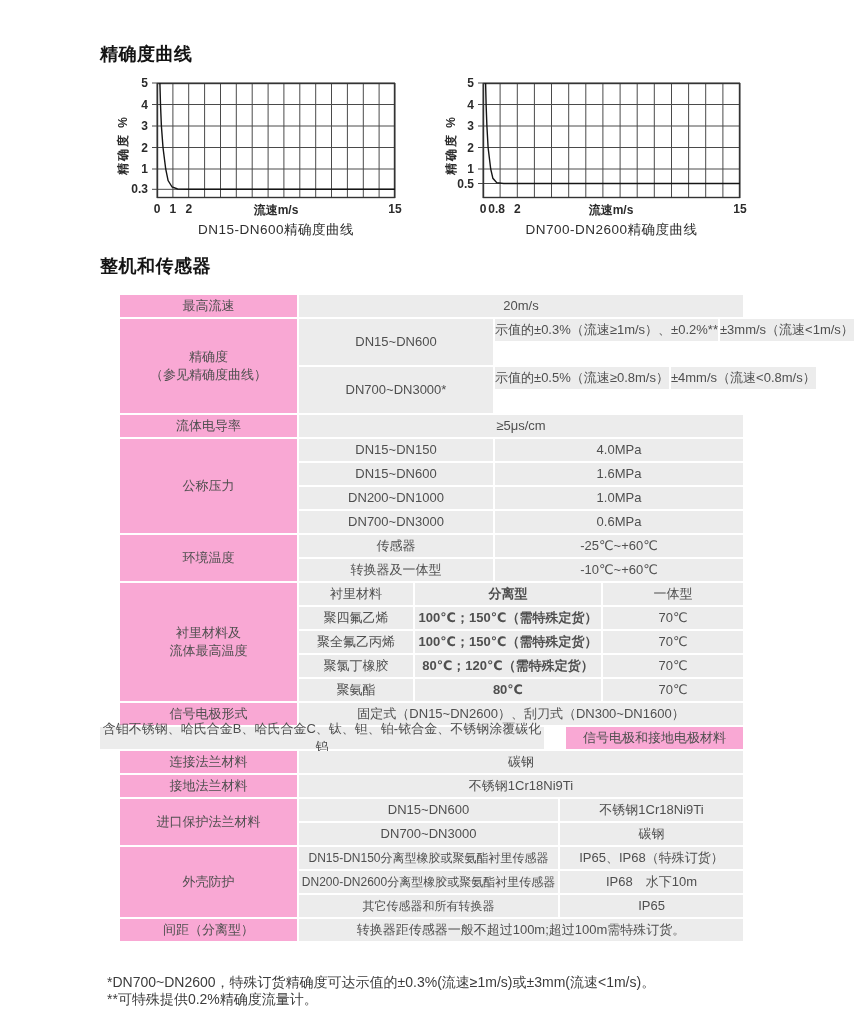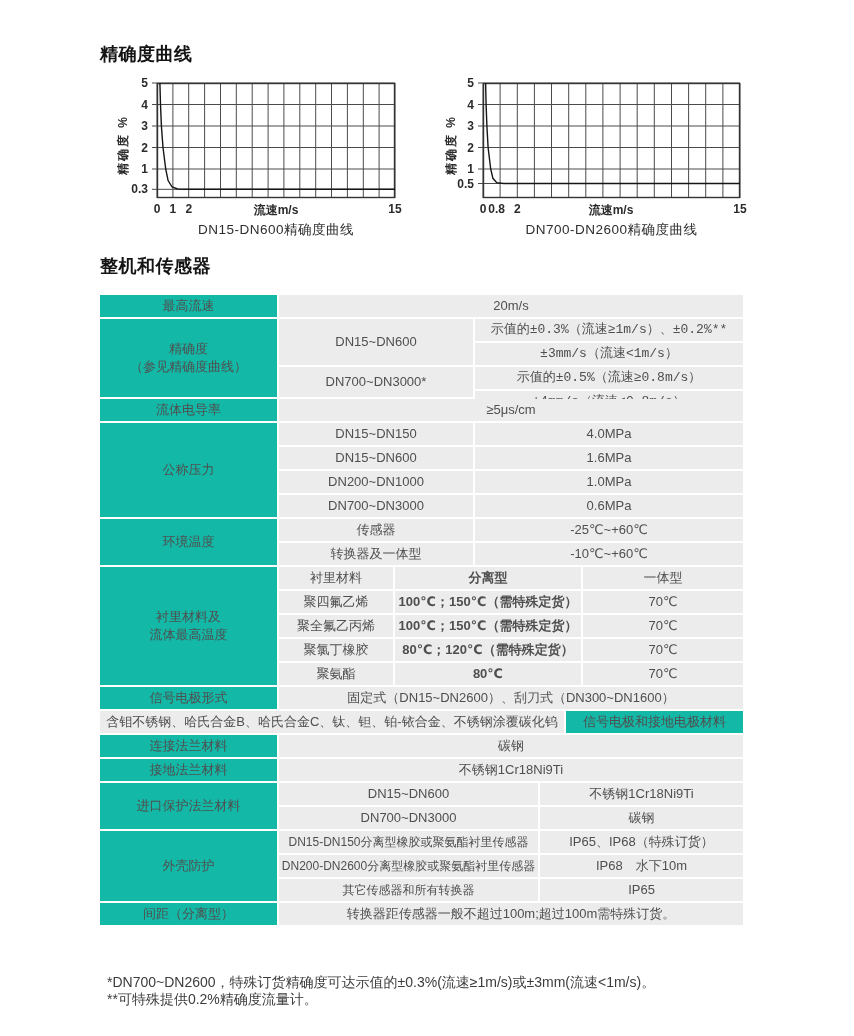--- a/index.html
+++ b/index.html
@@ -37,24 +37,24 @@
   }
   
   .spec{position:absolute;left:100px;top:295px;width:645px;}
   .trow{display:flex;align-items:stretch;}
   .cell{
     display:flex;align-items:center;justify-content:center;text-align:center;
     box-sizing:border-box;font-size:13px;color:#4f4f4f;line-height:1.35;
     background:#ececec;border-right:2px solid #fff;border-bottom:2px solid #fff;
     white-space:pre-line;
   }
-  .lbl{flex:none;width:179px;background:#14b8a6;}
+  .lbl{flex:none;width:179px;background:#f9a8d4;margin-left:20px;}
   .content{flex:1;display:flex;flex-direction:column;min-width:0;}
   .subrow{display:flex;align-items:stretch;}
-  .col{flex:1;display:flex;flex-direction:column;min-width:0;font-family:Liberation Mono, monospace;}
+  .col{flex:1;display:flex;flex-direction:row;min-width:0;}
   .h24{height:24px;flex:none;}
   .grow{flex:1;}
   .wA{flex:none;width:196px;}   
   .wB{flex:none;width:261px;}   
   .wL1{flex:none;width:116px;}  
   .wL2{flex:none;width:188px;font-weight:bold;}  
   .sm{font-size:12px;}
   
   .footnotes{position:absolute;left:107px;top:974px;font-size:14px;color:#3c3c3c;line-height:17px;}
 </style>
@@ -183,21 +183,21 @@
     <div class="cell lbl">精确度
 （参见精确度曲线）</div>
     <div class="content">
       <div class="subrow" style="height:48px;">
         <div class="cell wA">DN15~DN600</div>
         <div class="col">
           <div class="cell h24">示值的±0.3%（流速≥1m/s）、±0.2%**</div>
           <div class="cell h24">±3mm/s（流速&lt;1m/s）</div>
         </div>
       </div>
-      <div class="subrow" style="height:32px;">
+      <div class="subrow" style="height:48px;">
         <div class="cell wA">DN700~DN3000*</div>
         <div class="col">
           <div class="cell h24">示值的±0.5%（流速≥0.8m/s）</div>
           <div class="cell h24">±4mm/s（流速&lt;0.8m/s）</div>
         </div>
       </div>
     </div>
   </div>
 
   <div class="trow">

